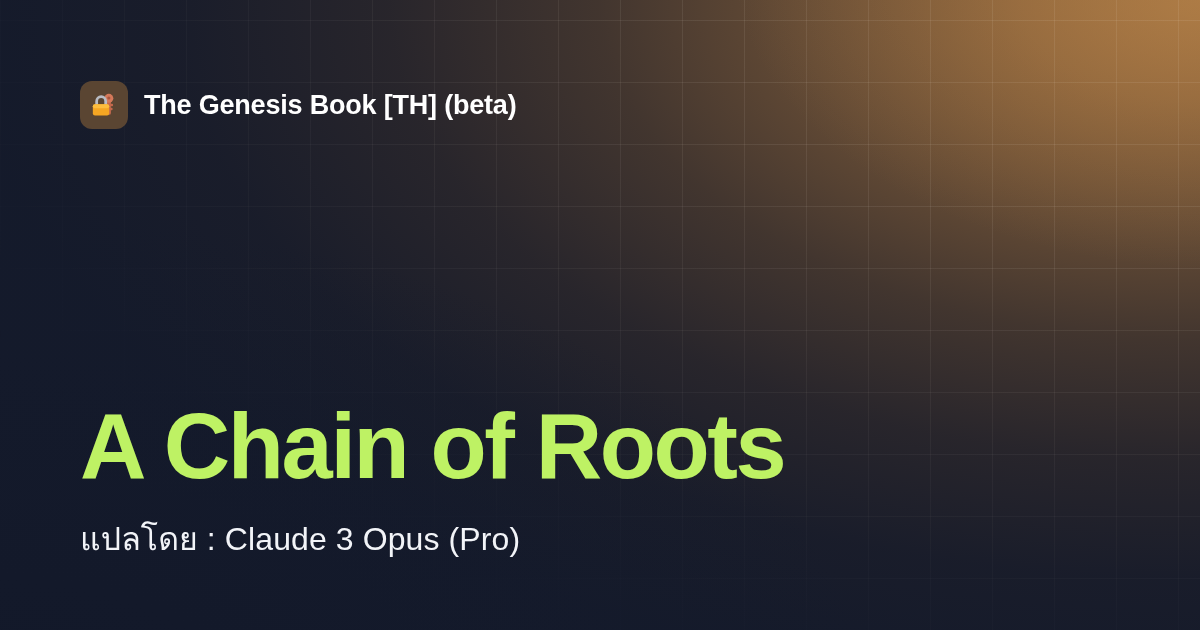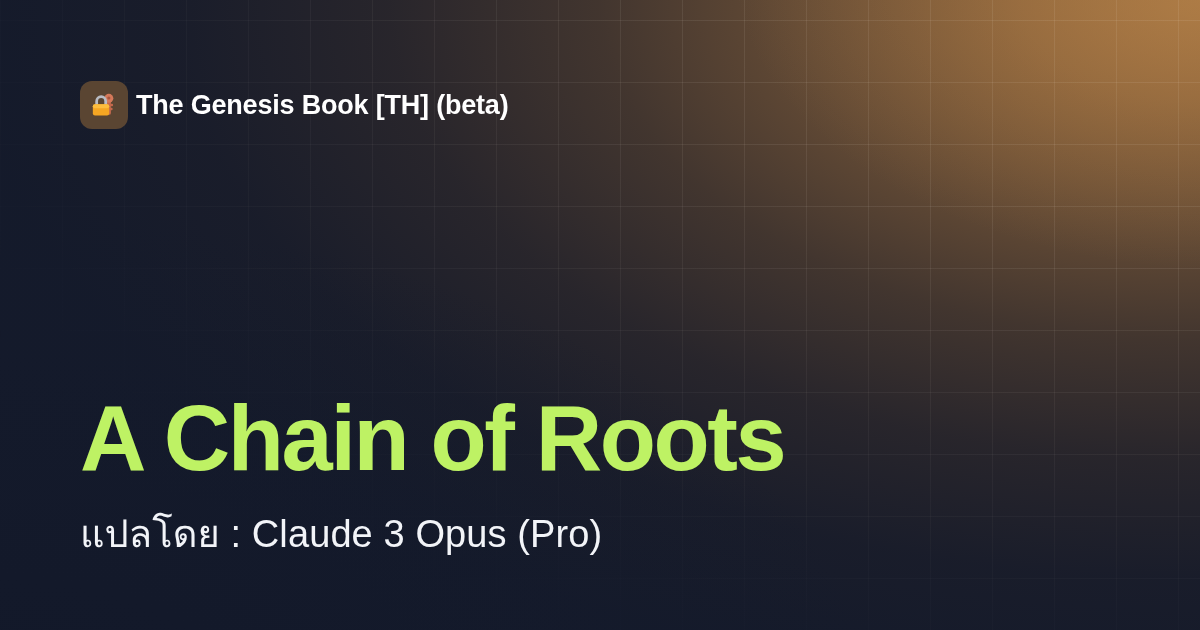--- a/index.html
+++ b/index.html
@@ -107,21 +107,21 @@
     z-index: 5;
   }
 
   
   .brand-row {
     position: absolute;
     left: 80px;
     top: 81px;
     display: flex;
     align-items: center;
-    gap: 8px;
+    gap: 16px;
   }
 
   .brand-icon {
     width: 48px;
     height: 48px;
     border-radius: 12px;
     background: #5a4532;
     display: flex;
     align-items: center;
     justify-content: center;
@@ -151,21 +151,21 @@
     font-size: 92px;
     font-weight: 700;
     color: #bef264;
     letter-spacing: -2.4px;
     line-height: 1.0;
     margin: 0 0 28px 0;
     white-space: nowrap;
   }
 
   .byline {
-    font-size: 38px;
+    font-size: 32px;
     font-weight: 400;
     color: #f2f4f8;
     letter-spacing: 0.1px;
     line-height: 1.2;
     white-space: nowrap;
   }
 </style>
 </head>
 <body>
 

